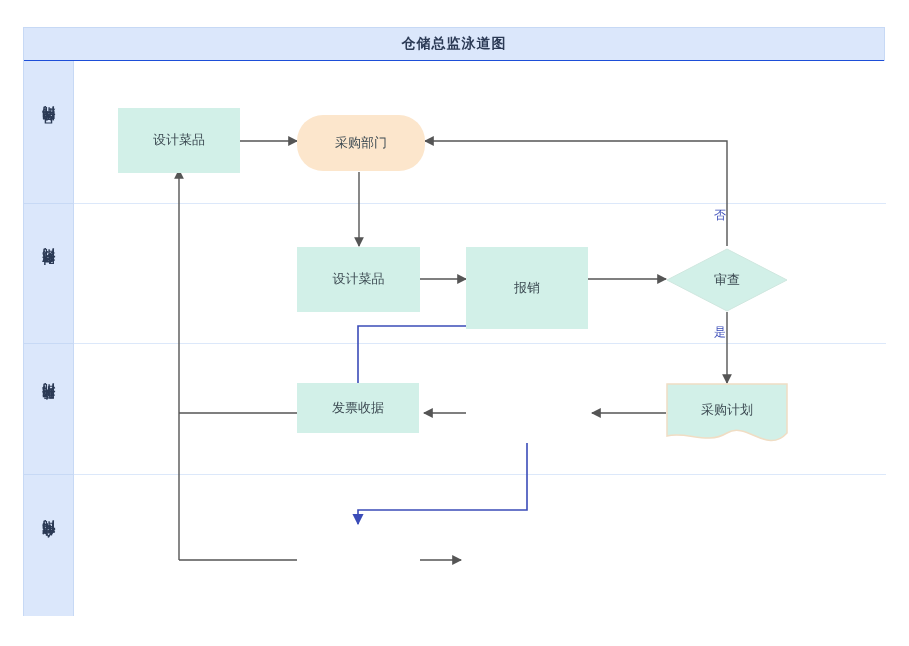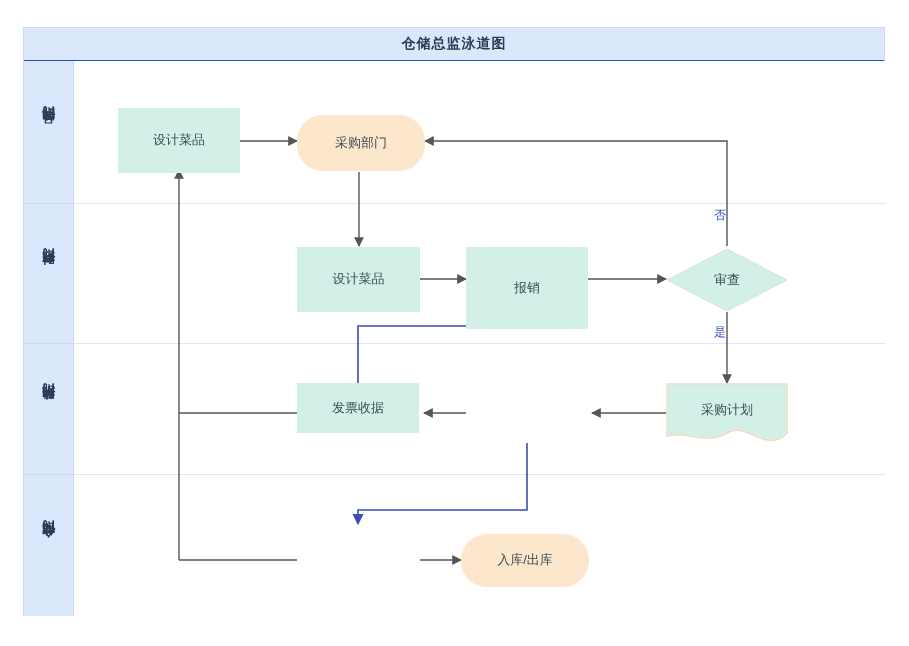--- a/index.html
+++ b/index.html
@@ -253,20 +253,17 @@
 
 
   <div class="node document" style="left:666px;top:383px;width:122px;height:62px;">
     <svg class="doc-shape" viewBox="0 0 122 62" preserveAspectRatio="none">
       <path d="M1,1 L121,1 L121,50 C101,72 81,38 61,50 C41,62 21,48 1,53 Z" fill="#d2f0e8" stroke="#f0ddc4" stroke-width="1.5"></path>
     </svg>
     <span class="node-text" style="margin-bottom:8px;">采购计划</span>
   </div>
 
 
-  <div class="node terminator" style="left:461px;top:534px;width:128px;height:53px;">
-    <span class="node-text">入库/出库</span>
-  </div>
 
   <div class="edge-label" style="left:714px;top:207px;">否</div>
   <div class="edge-label" style="left:714px;top:324px;">是</div>
 
 </div>
 
 </body></html>

